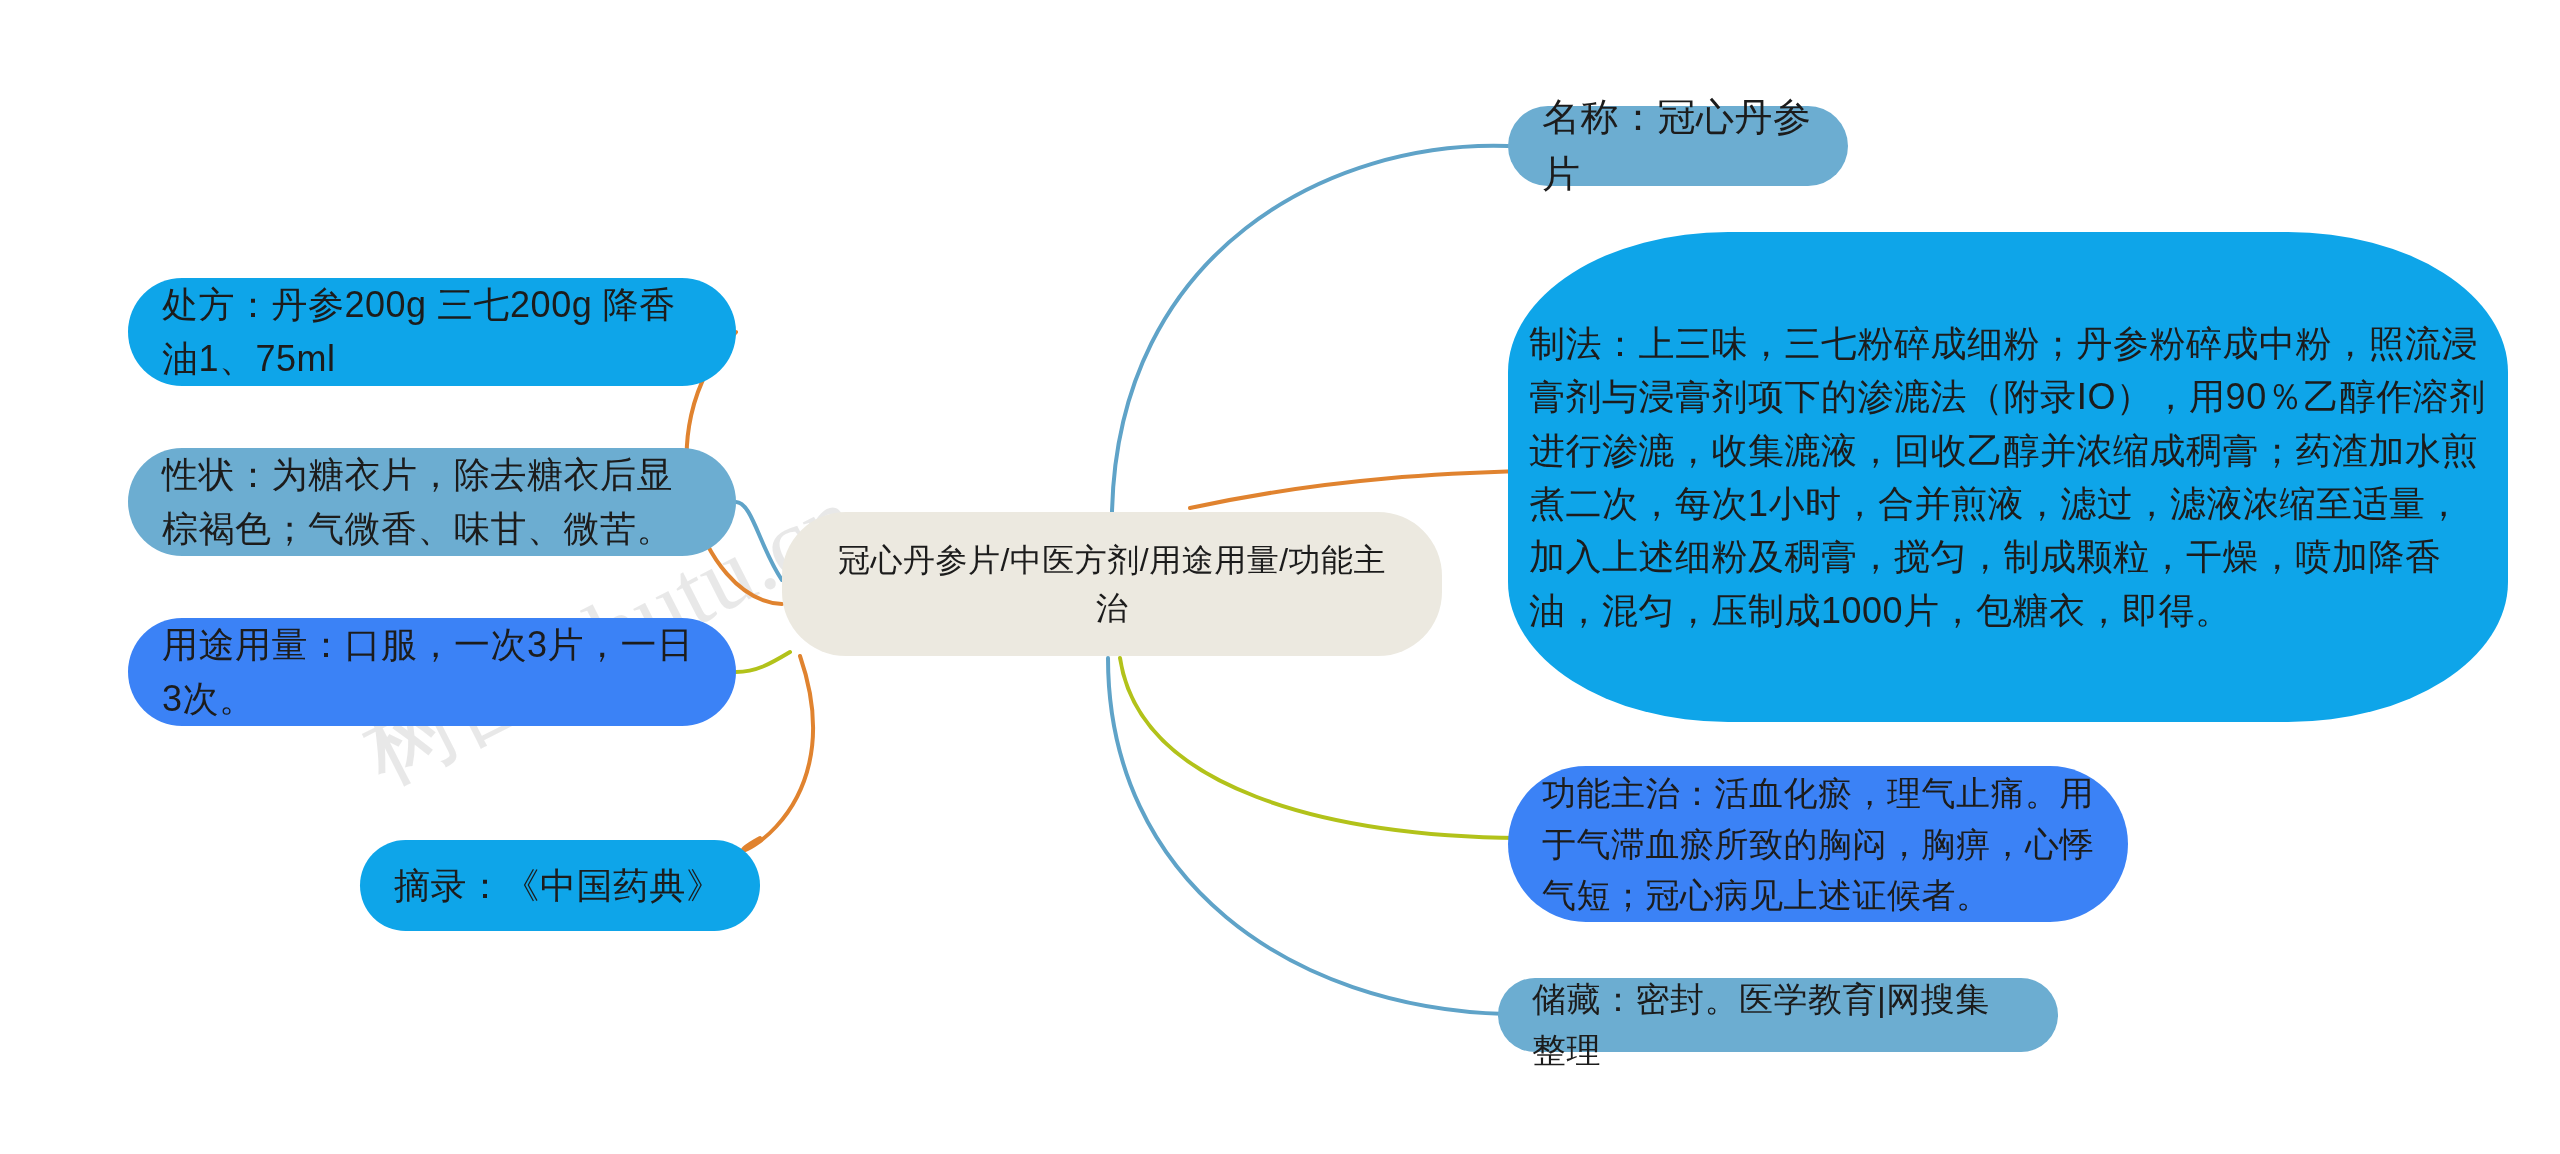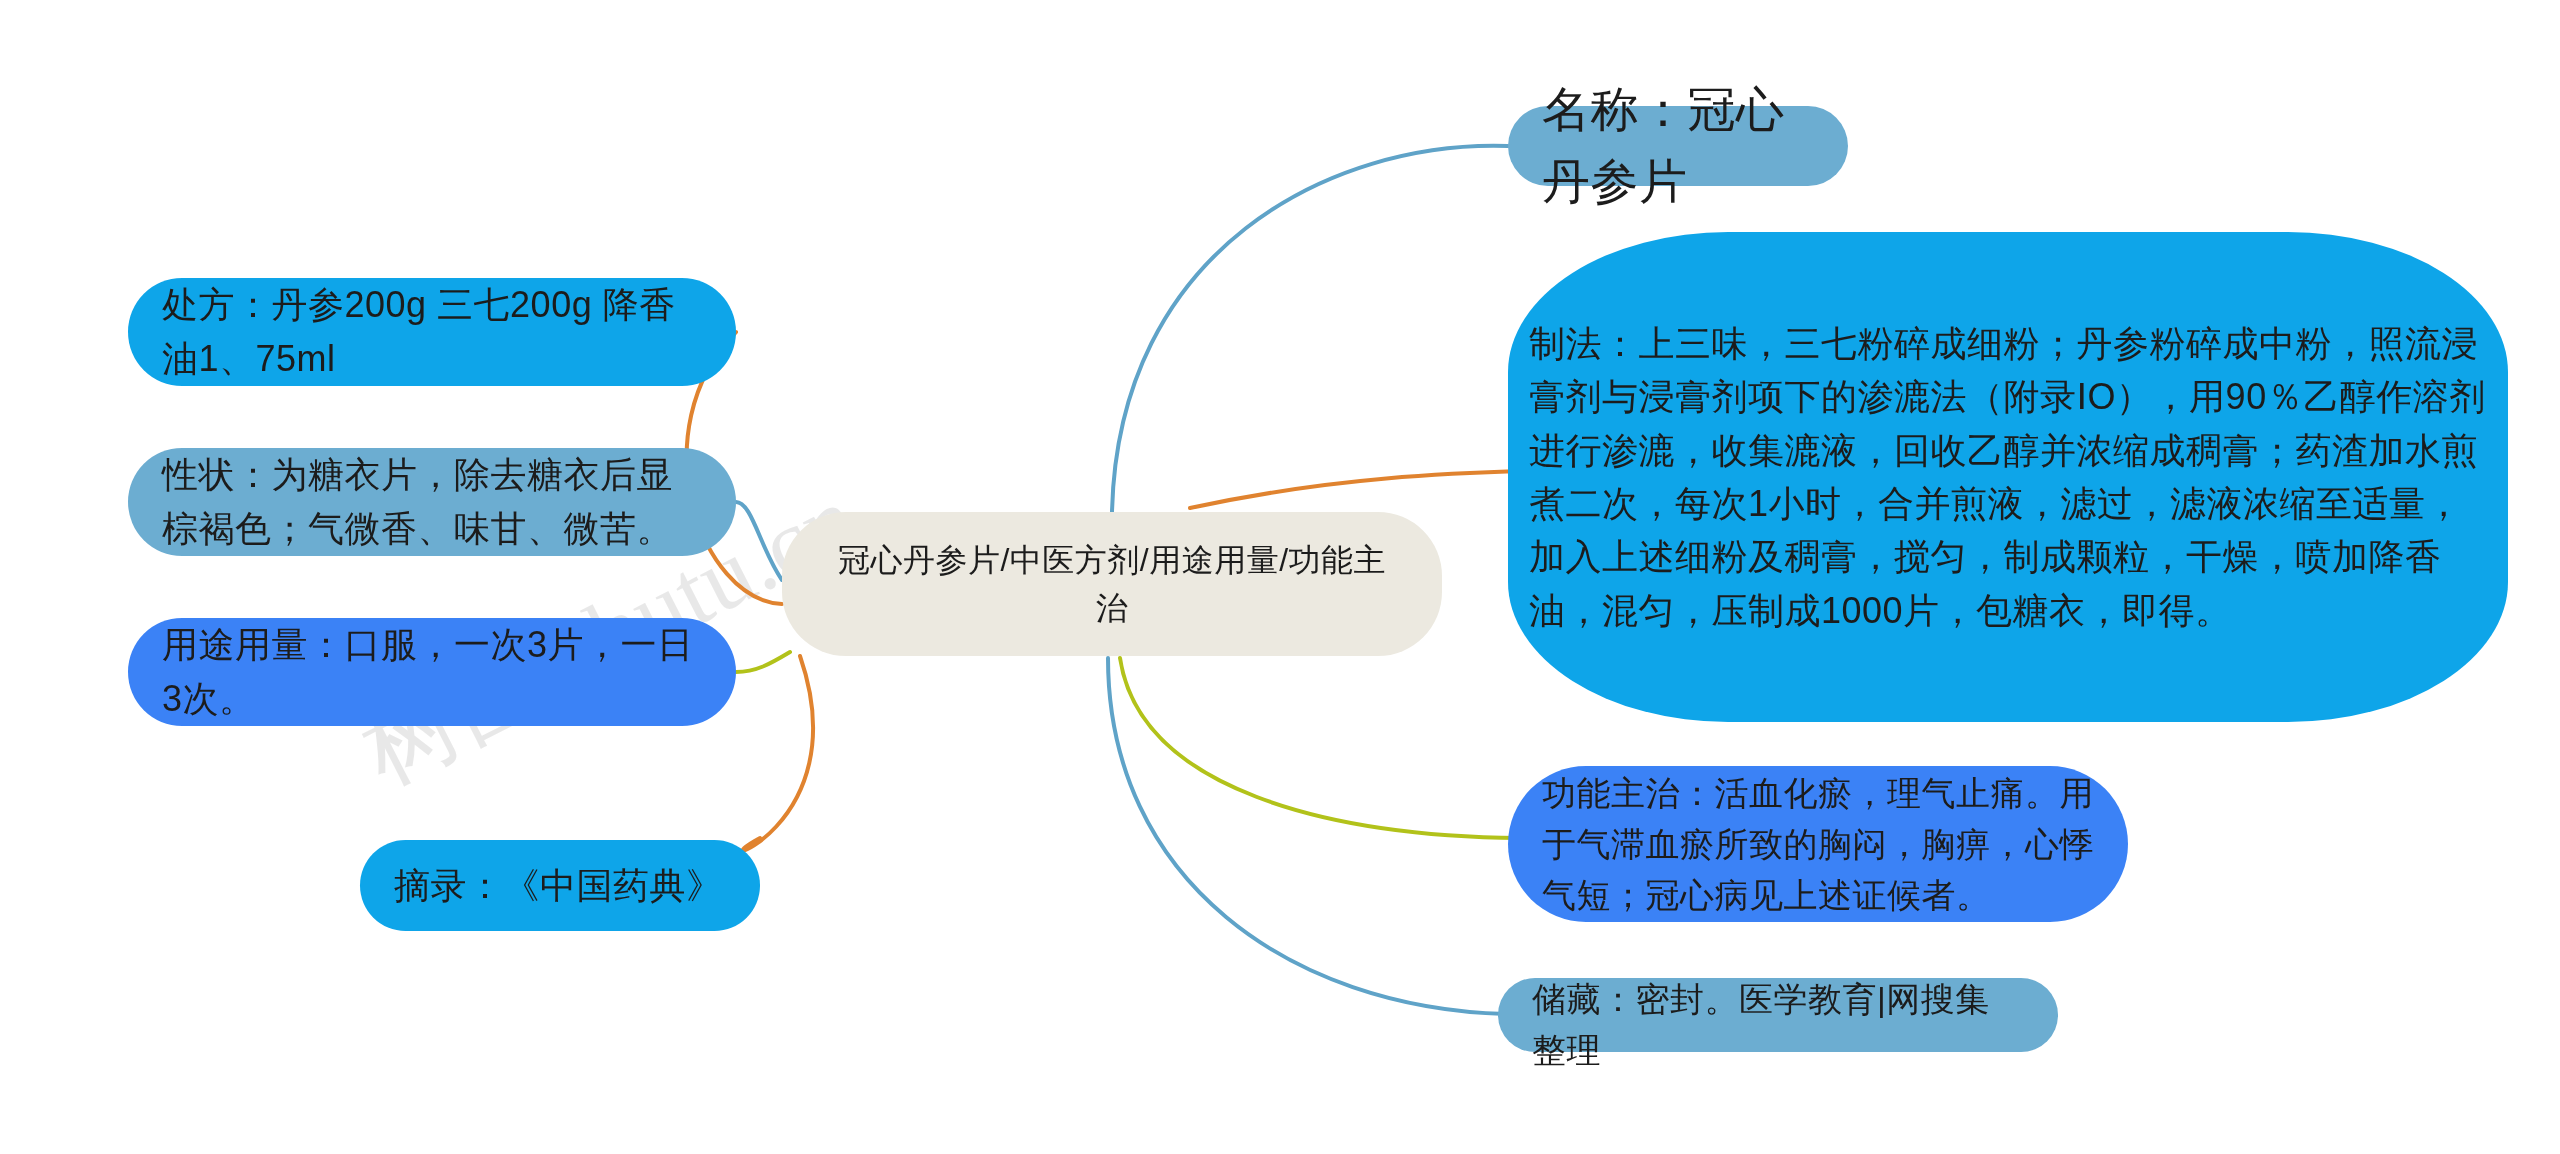--- a/index.html
+++ b/index.html
@@ -55,21 +55,21 @@
   #n-root {left:782px; top:512px;  width:660px; height:144px;}
 
   #n-name {left:1508px;top:106px;  width:340px; height:80px;}
   #n-make {left:1508px;top:232px;  width:1000px;height:490px;}
   #n-func {left:1508px;top:766px;  width:620px; height:156px;}
   #n-store{left:1498px;top:978px;  width:560px; height:74px;}
 
   #n-make .txt{font-size:36px;line-height:1.48;}
   #n-func .txt{font-size:34px;line-height:1.5;}
   #n-store .txt{font-size:34px;margin-top:20px;}
-  #n-name .txt{font-size:48px;}
+  #n-name .txt{font-size:38px;}
 </style>
 </head>
 <body>
 
 <div id="stage">
 
   <div class="wm wm1">树图 shutu.cn</div>
   <div class="wm wm2">树图 shutu.cn</div>
 
   <svg id="links" viewBox="0 0 2560 1154">

